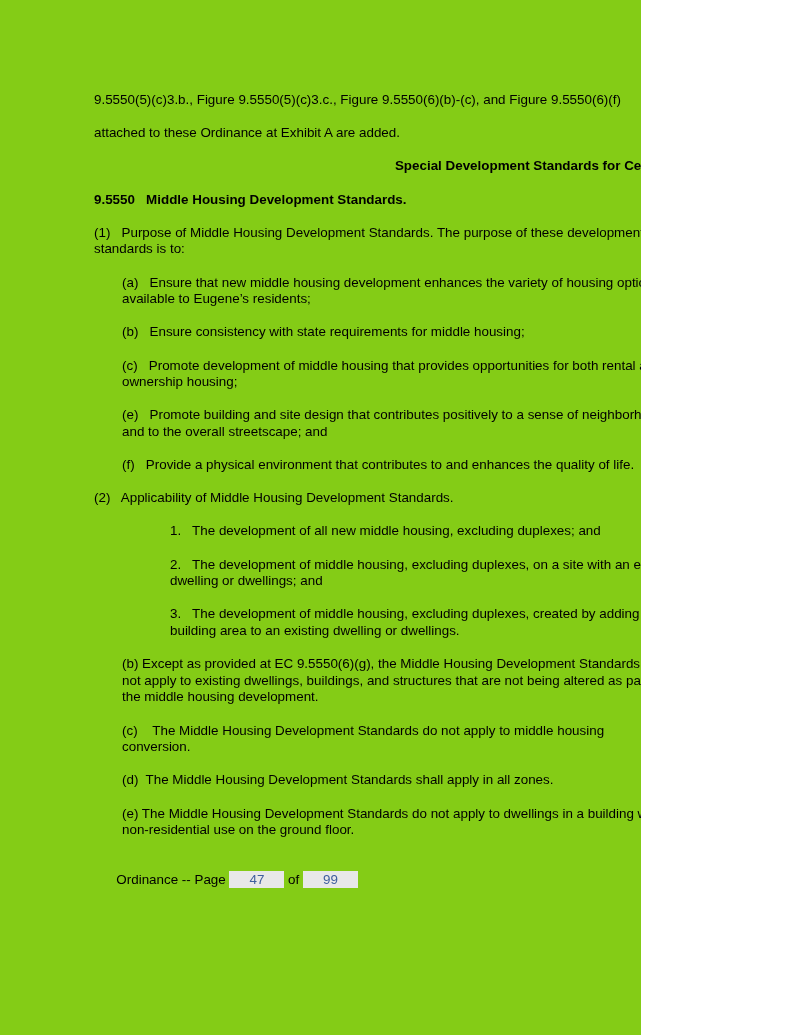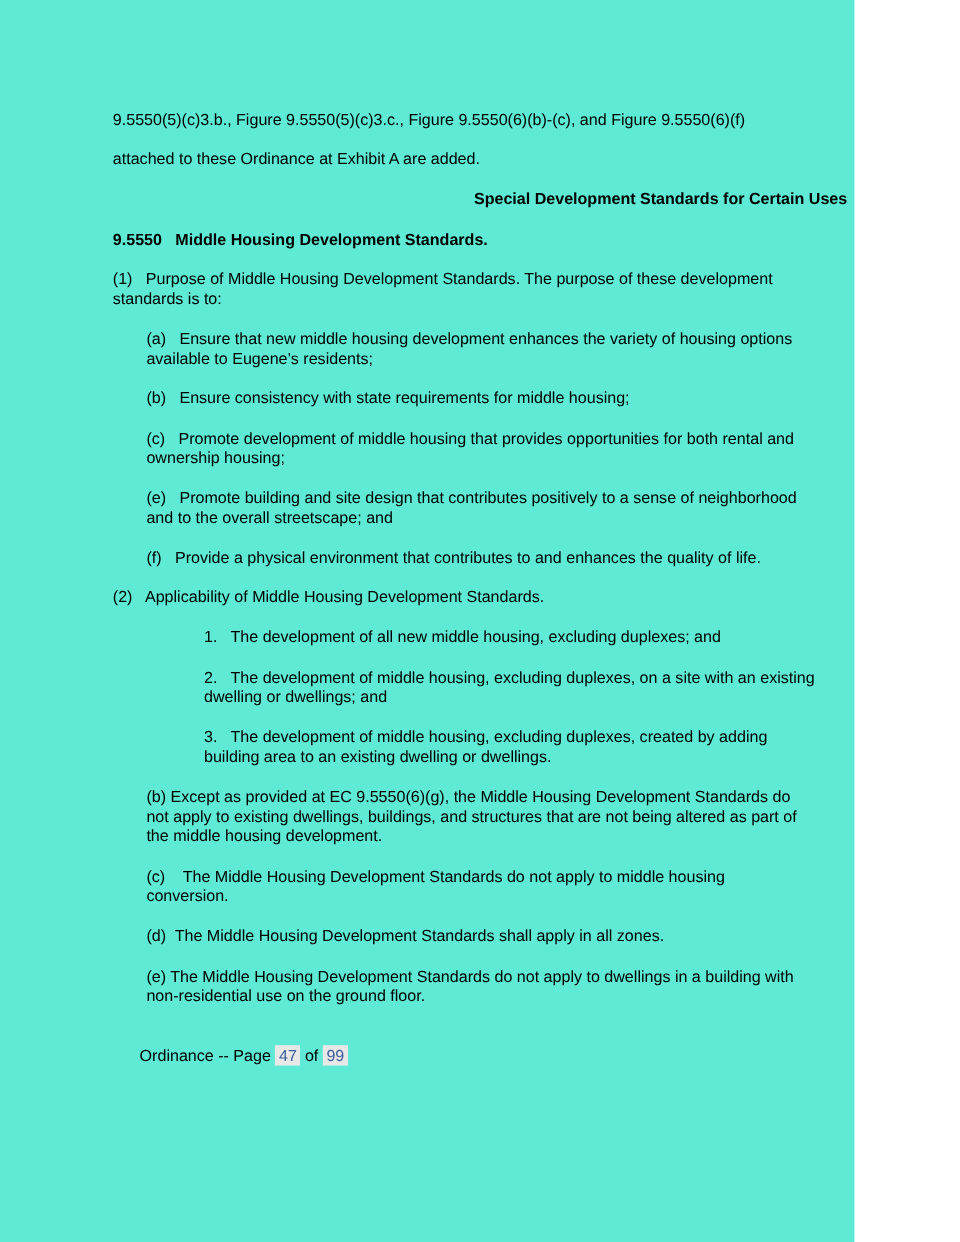--- a/index.html
+++ b/index.html
@@ -2,23 +2,23 @@
 <html><head>
 <meta charset="utf-8">
 <style>
   html, body {
     margin: 0;
     padding: 0;
     background: #ffffff;
   }
   .page {
     position: relative;
-    width: 712px;
+    width: 641px;
     height: 1035px;
-    background: #5eead4;
+    background: #84cc16;
     overflow: hidden;
     font-family: "Liberation Sans", sans-serif;
     color: #000000;
   }
   .doc-body {
     position: absolute;
     top: 92px;
     left: 94px;
     width: 612px;
     font-size: 13.4px;
@@ -35,21 +35,21 @@
   .italic { }
   .footer {
     margin-top: 0;
     white-space: pre;
     font-size: 13.4px;
     line-height: 16.6px;
   }
   .pg-field {
     background: #e8e8e8;
     color: #3E5E9E;
-    padding: 1px 3px;
+    padding: 1px 20px;
   }
 </style>
 </head>
 <body>
 
 <div class="page">
   <div class="doc-body">
 
     <p class="para indent-0"><span>9.5550(5)(c)3.b., Figure 9.5550(5)(c)3.c., Figure 9.5550(6)(b)-(c), and Figure 9.5550(6)(f)</span></p>
       <p class="para indent-0"><span>attached to these Ordinance at Exhibit A are added.</span></p>

